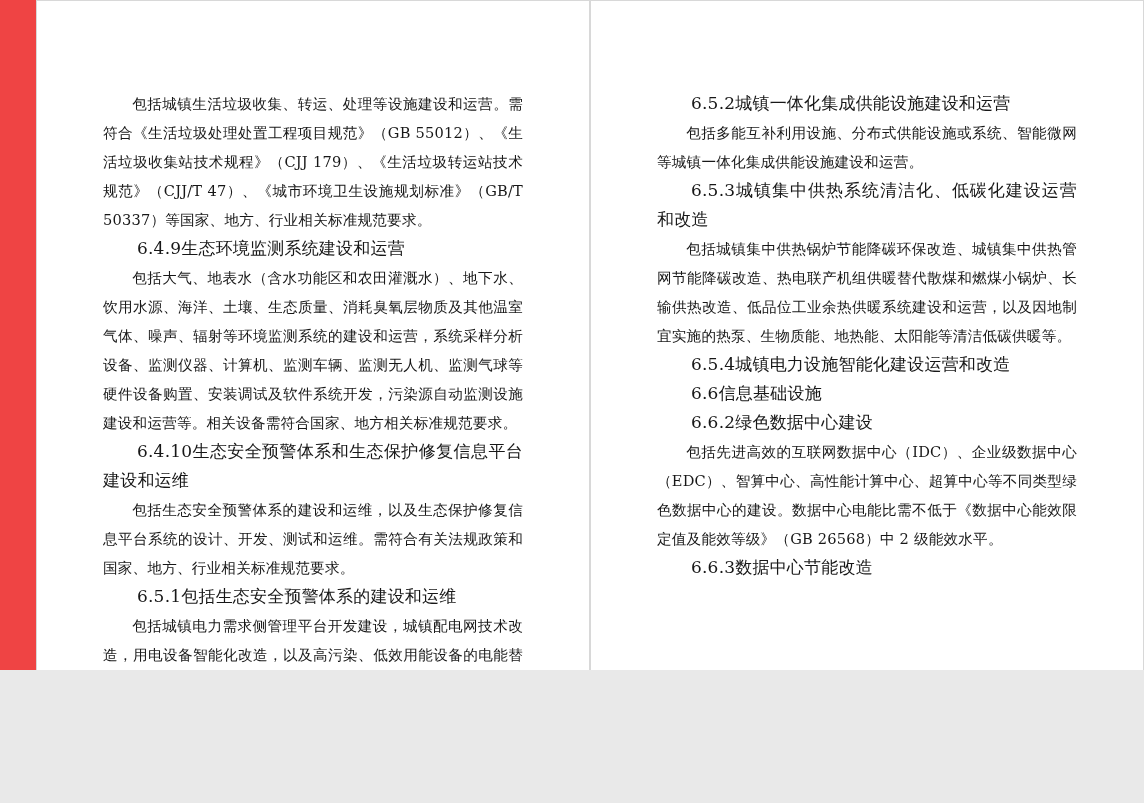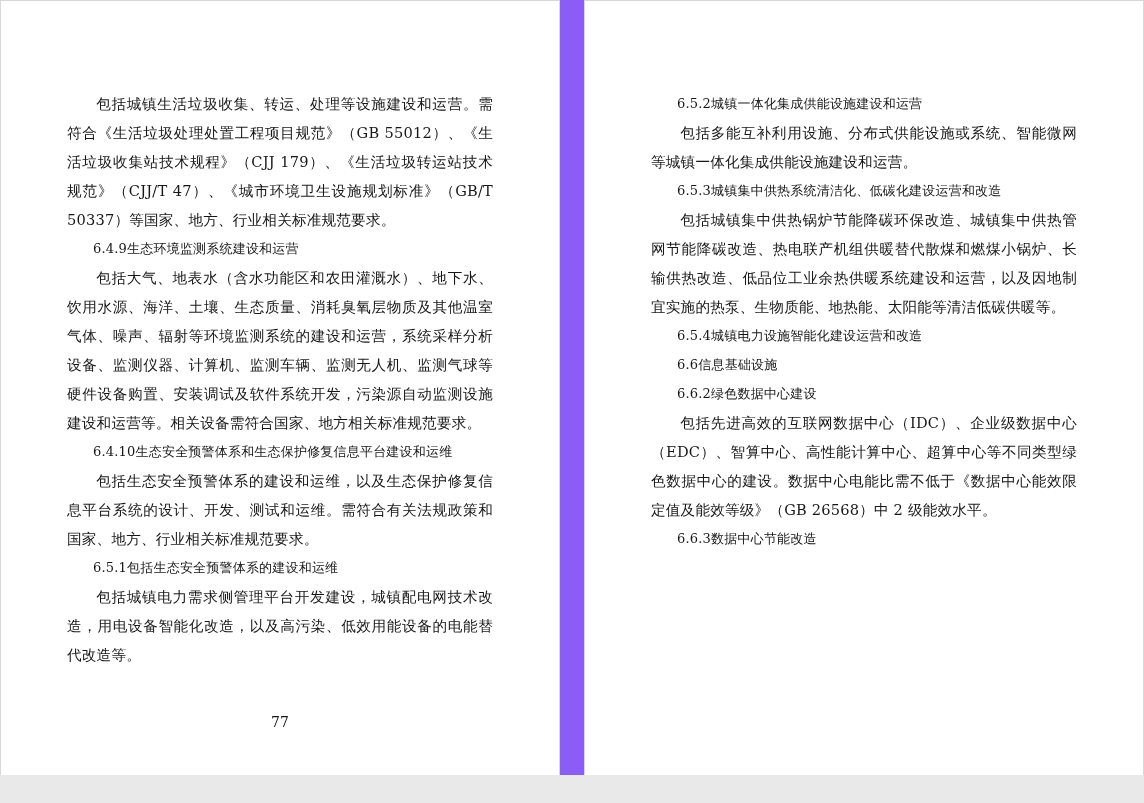--- a/index.html
+++ b/index.html
@@ -3,26 +3,27 @@
 <meta charset="utf-8">
 <style>
   html, body {
     margin: 0;
     padding: 0;
     background: #e9e9e9;
     font-family: "DejaVu Serif", "Liberation Serif", serif;
   }
   #root {
     width: 1144px;
-    height: 775px;
+    height: 670px;
     position: relative;
-    background: #8b5cf6;
+    background: #ef4444;
     display: flex;
     justify-content: space-between;
     box-sizing: border-box;
+    padding-left: 36px;
   }
   .page {
     width: 560px;
     height: 803px;
     background: #ffffff;
     box-sizing: border-box;
     position: relative;
     border: 1px solid #d8d8d8;
     overflow: hidden;
   }
@@ -41,21 +42,21 @@
     color: #171717;
     text-align: justify;
     text-justify: inter-ideograph;
     margin: 0;
     letter-spacing: 0.2px;
   }
   .body-para {
     text-indent: 2em;
   }
   .heading-hang {
-    font-size: 13px;
+    font-size: 17px;
     line-height: 29px;
     color: #171717;
     margin: 0;
     text-indent: 2em;
     letter-spacing: 0.2px;
     text-align: justify;
     text-justify: inter-ideograph;
   }
   .pagenum {
     position: absolute;

